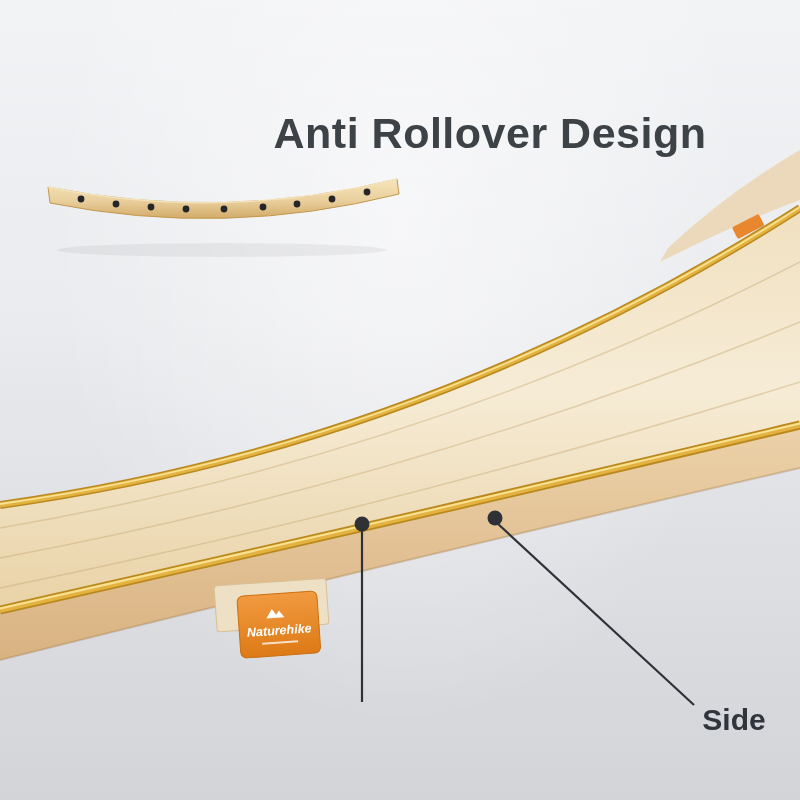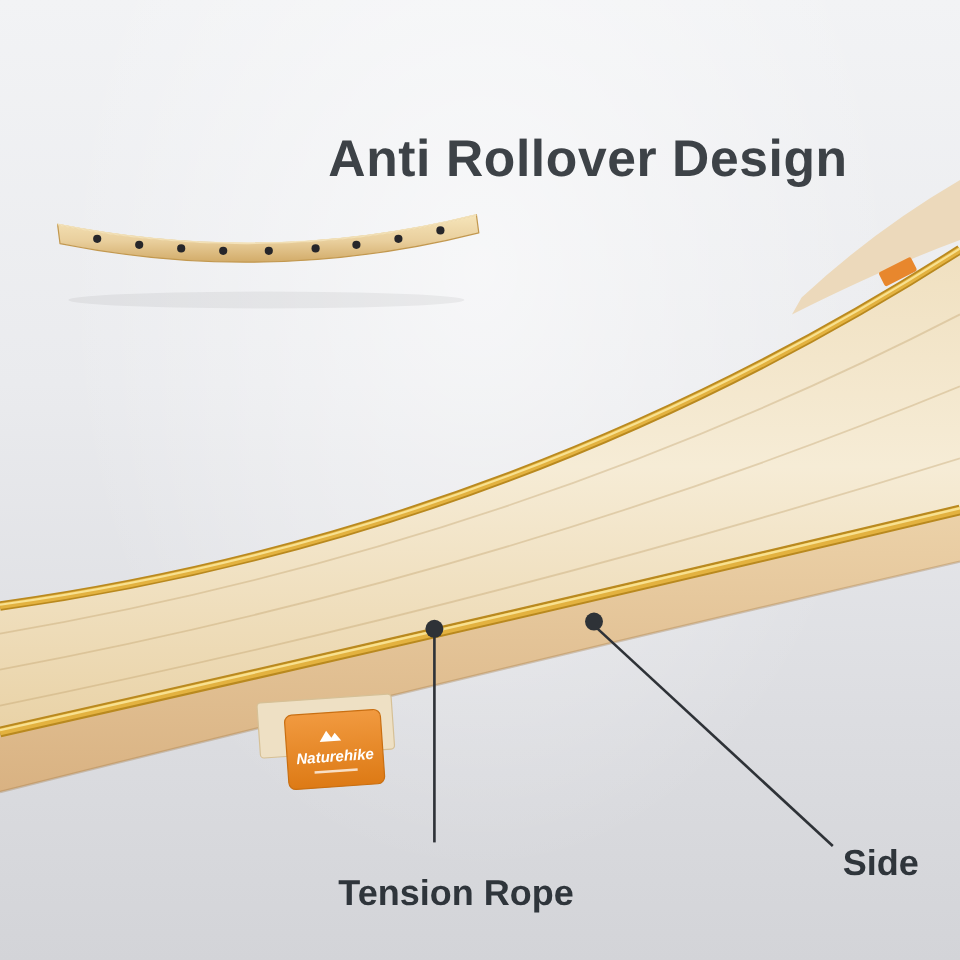--- a/index.html
+++ b/index.html
@@ -112,16 +112,15 @@
 
     <g>
       <line x1="362" y1="530" x2="362" y2="702" stroke="#2e3237" stroke-width="2.2"></line>
       <circle cx="362" cy="524" r="7.5" fill="#2e3237"></circle>
 
       <line x1="497" y1="523" x2="694" y2="705" stroke="#2e3237" stroke-width="2.2"></line>
       <circle cx="495" cy="518" r="7.5" fill="#2e3237"></circle>
     </g>
   </svg>
 
-  <div class="callout-label tension">Tension Rope</div>
   <div class="callout-label side">Side</div>
 
 </div>
 
 </body></html>

